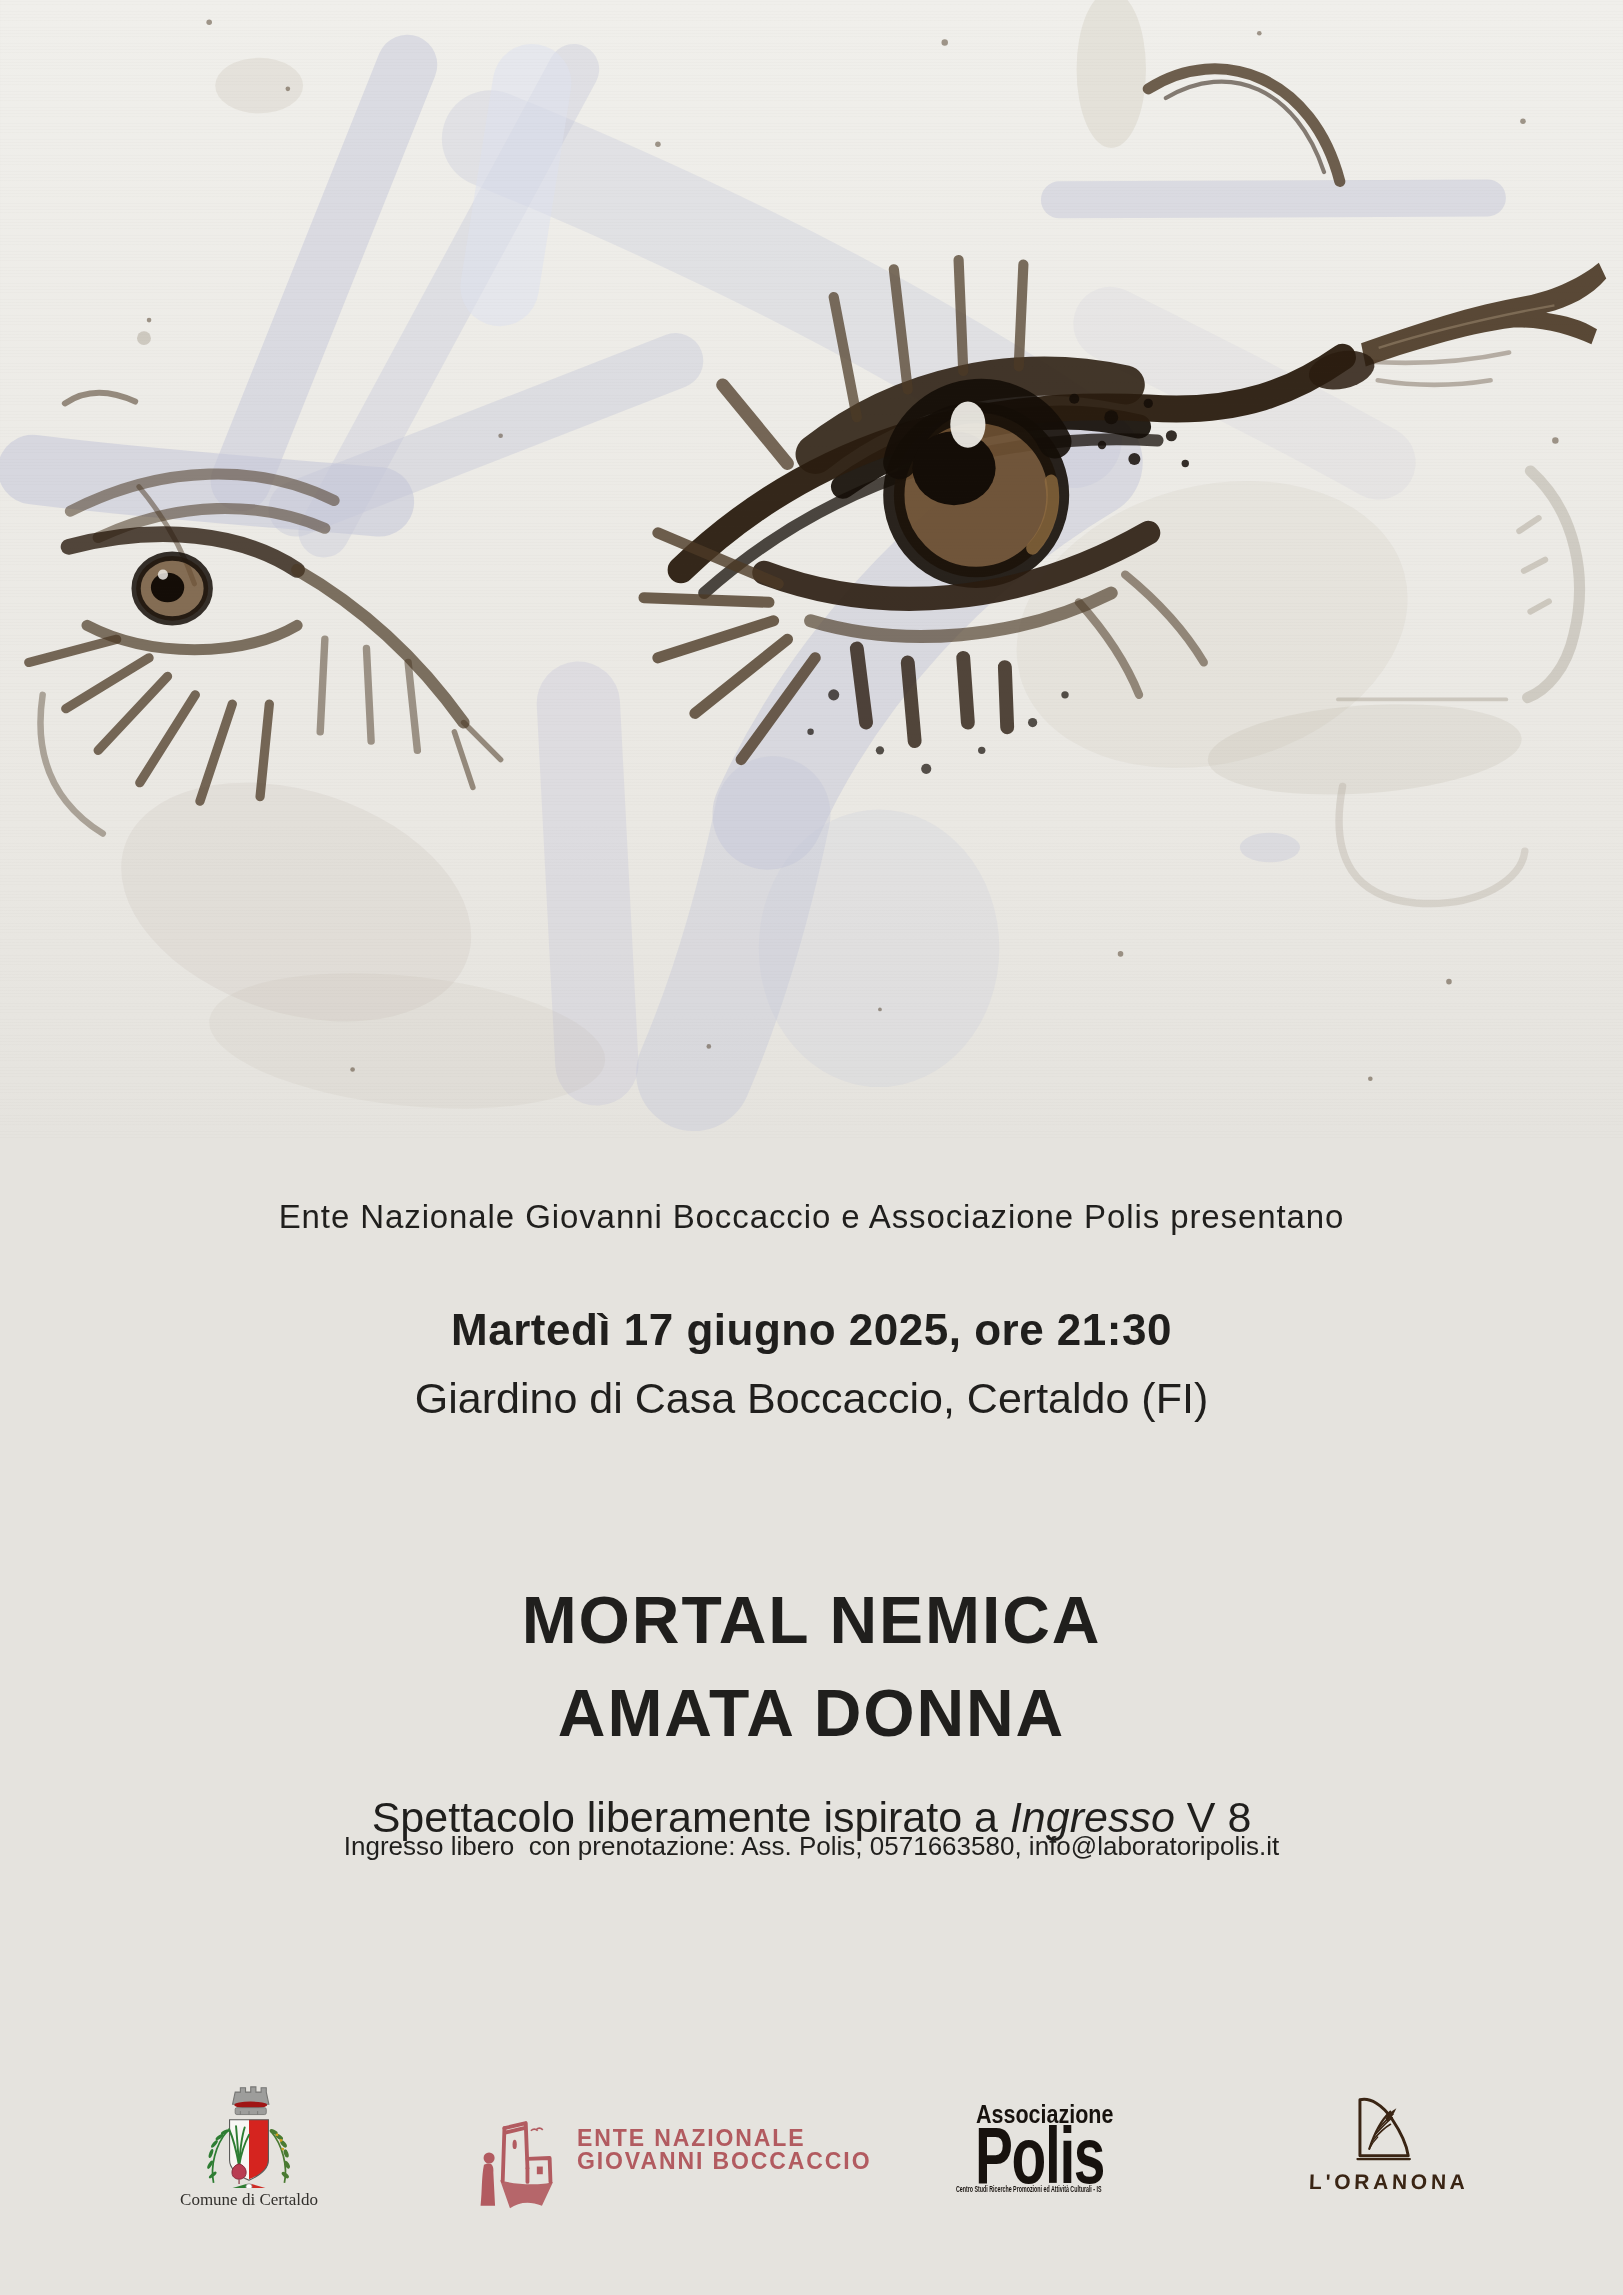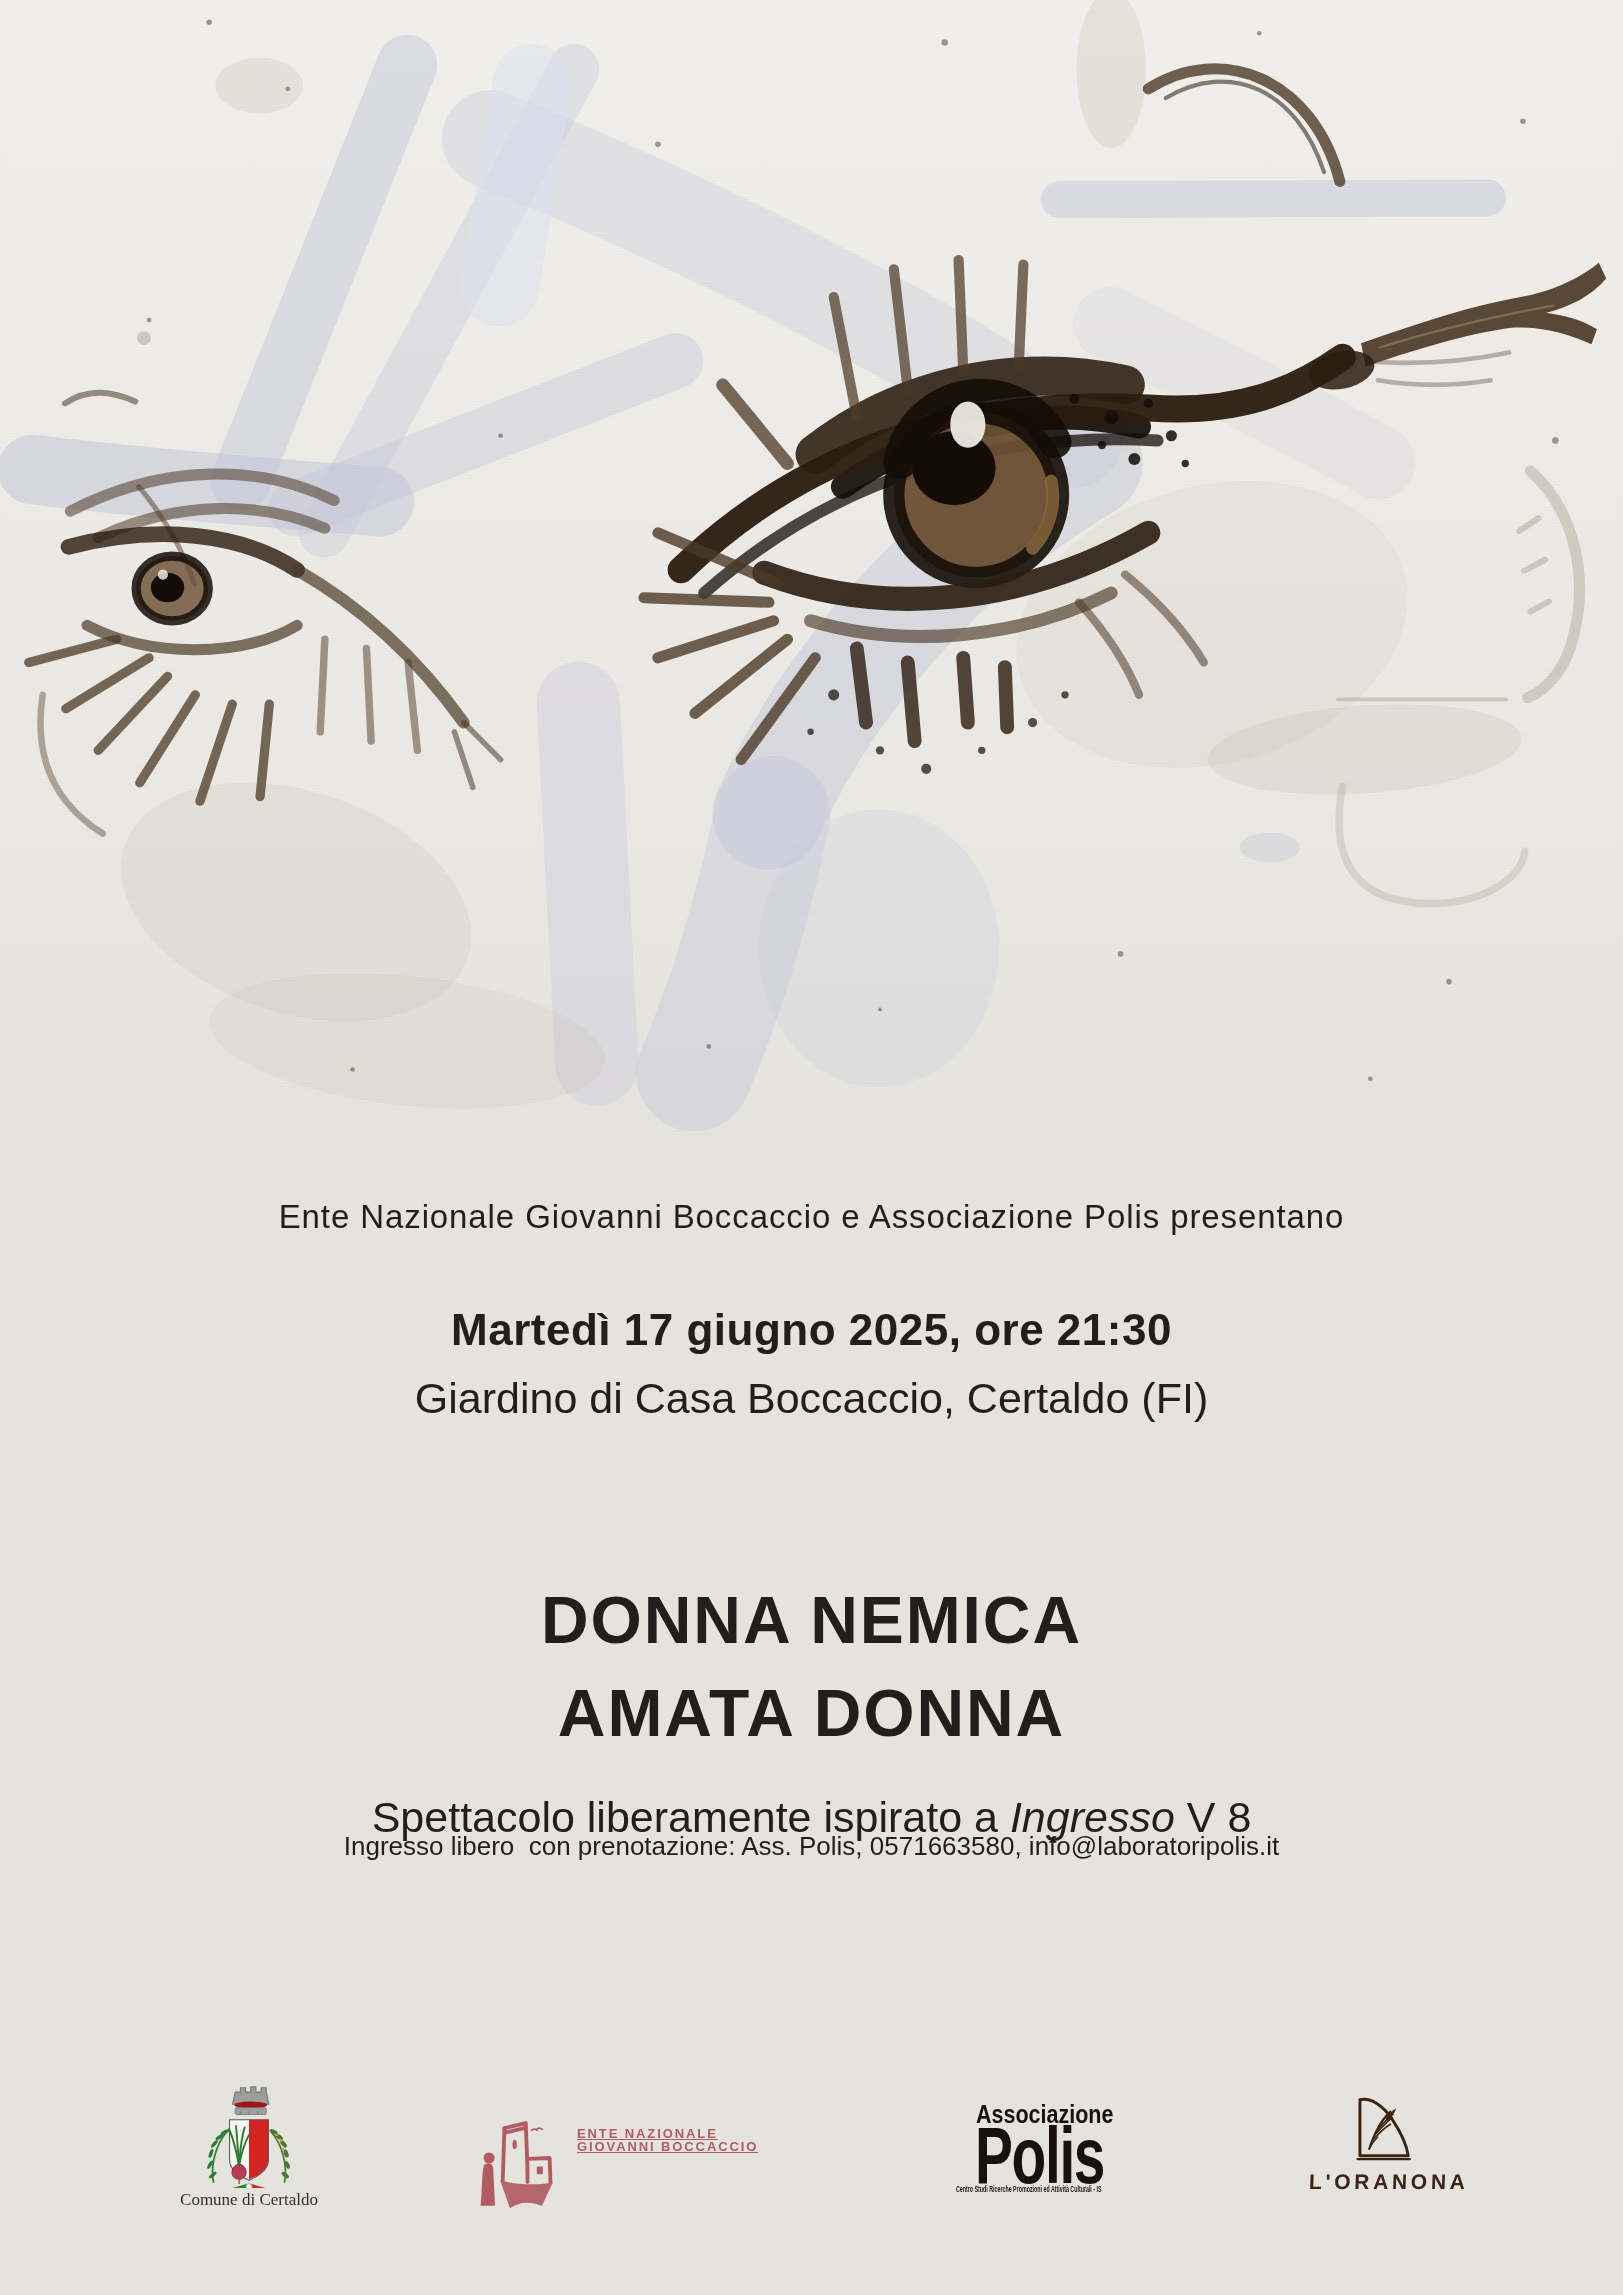--- a/index.html
+++ b/index.html
@@ -36,21 +36,21 @@
   .l-title1{top:1582px;}
   .l-title2{top:1675px;}
   .l-subtitle{top:1792px;font-size:43px;}
   .l-info{top:1831px;font-size:26px;}
   .it{font-style:italic;}
   
   .logo{position:absolute;display:flex;flex-direction:column;align-items:center;}
   .certaldo{left:184px;top:2080px;width:130px;}
   .certaldo .caption{font-family:"Liberation Serif", serif;font-size:17px;color:var(--certaldo-text);margin-top:1.9px;white-space:nowrap;}
   .ente-icon{position:absolute;left:478px;top:2117px;}
-  .ente-text{position:absolute;left:577px;top:2127px;color:var(--ente-red);font-weight:700;font-size:13px;letter-spacing:1.9px;line-height:1;white-space:nowrap;text-decoration:underline;}
+  .ente-text{position:absolute;left:577px;top:2127px;color:var(--ente-red);font-weight:700;font-size:23px;letter-spacing:1.9px;line-height:1;white-space:nowrap;}
   .ente-text .row2{}
   .polis{position:absolute;left:956px;top:2100px;width:176px;height:106px;color:var(--polis-black);}
   .polis div{position:absolute;transform-origin:left top;white-space:nowrap;}
   .polis .p1{left:20.4px;top:0;font-size:25px;font-weight:700;transform:scaleX(.86);}
   .polis .p2{left:18.5px;top:15.7px;font-size:79px;font-weight:700;line-height:1;letter-spacing:-1.9px;transform:scaleX(.72);}
   .polis .p3{left:0;top:84px;font-size:9.3px;font-weight:700;transform:scaleX(.57);}
   .oranona{left:1319px;top:2093px;width:139px;}
   .oranona svg{transform:translateX(-8.3px);}
   .oranona .caption{font-size:21px;letter-spacing:3.7px;color:var(--oranona-brown);font-weight:700;margin-top:4.6px;white-space:nowrap;transform:skewX(-2deg);}
 </style>
@@ -180,21 +180,21 @@
         <circle cx="1082" cy="942" r="5"></circle>
           <circle cx="1902" cy="2182" r="4"></circle>
           <circle cx="2962" cy="2332" r="5"></circle>
       </g>
     </svg>
   </div>
 
   <div class="line l-presenter">Ente Nazionale Giovanni Boccaccio e Associazione Polis presentano</div>
   <div class="line l-date">Martedì 17 giugno 2025, ore 21:30</div>
   <div class="line l-venue">Giardino di Casa Boccaccio, Certaldo (FI)</div>
-  <div class="line l-title l-title1">DONNA NEMICA</div>
+  <div class="line l-title l-title1">MORTAL NEMICA</div>
   <div class="line l-title l-title2">AMATA DONNA</div>
   <div class="line l-subtitle"><span>Spettacolo liberamente ispirato a </span><span class="it">Ingresso</span><span> V 8</span></div>
   <div class="line l-info">Ingresso libero  con prenotazione: Ass. Polis, 0571663580, info@laboratoripolis.it</div>
 
   <div class="logo certaldo">
     <svg width="130" height="108" viewBox="0 0 300 250">
 
       <path d="M68,238 C60,200 72,150 100,118" stroke="var(--leaf-green)" stroke-width="4" fill="none"></path>
       <g style="fill:var(--leaf-green)">
         <ellipse cx="66" cy="220" rx="11" ry="4" transform="rotate(-40 66 220)"></ellipse>

